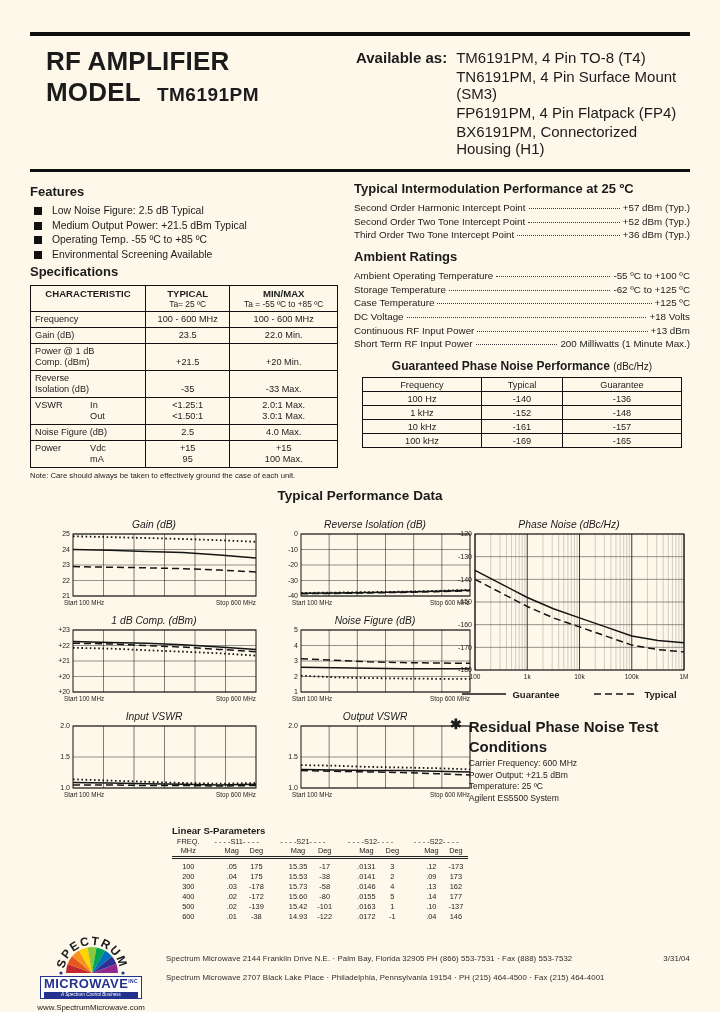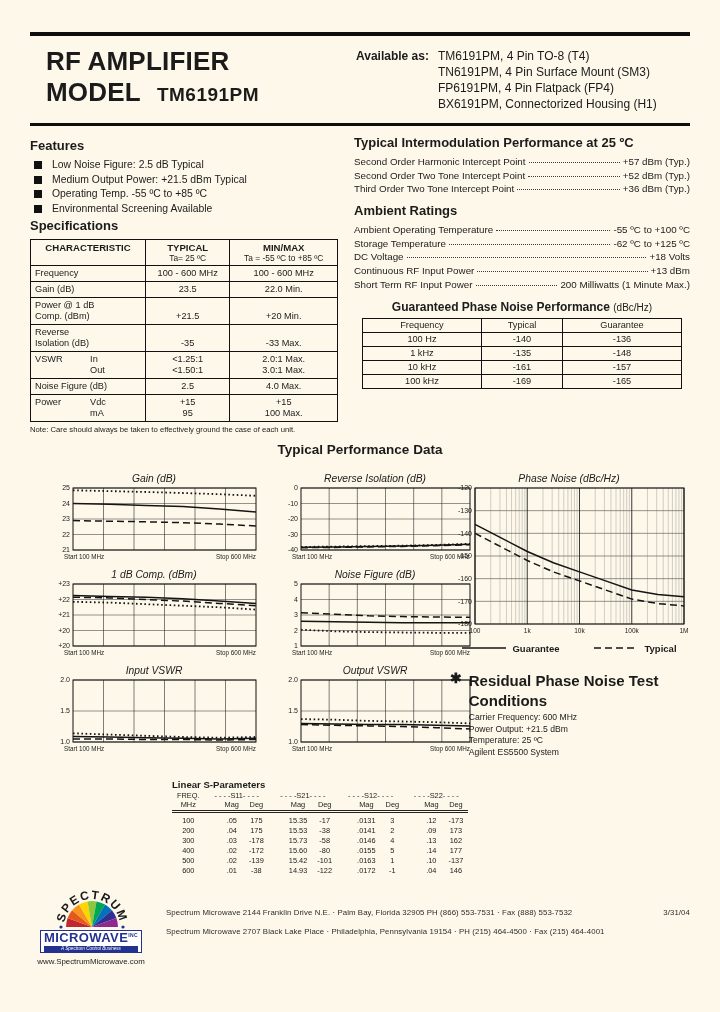--- a/index.html
+++ b/index.html
@@ -4,21 +4,21 @@
 <style>
   html,body{margin:0;padding:0;background:#fdf8ea;}
   body{width:720px;height:1012px;overflow:hidden;font-family:"Liberation Sans",sans-serif;color:#1b1b1b;}
   .page{padding:0 30px;position:relative;height:1012px;box-sizing:border-box;}
   .rule{height:3.5px;background:#0e0e0e;}
   .rule.top{margin-top:32px;}
   
   .hdr{display:flex;justify-content:space-between;padding:10px 4px 10px 16px;}
   .t1,.t2{font-size:26px;font-weight:800;line-height:1.22;letter-spacing:.2px;}
   .model{font-size:19px;margin-left:16px;letter-spacing:.5px;}
-  .avail{display:flex;gap:9px;font-size:12px;padding-top:3px;width:330px;}
+  .avail{display:flex;gap:9px;font-size:15px;padding-top:3px;width:330px;}
   .avail .b{font-weight:bold;white-space:nowrap;}
   .avail-lines div{margin-bottom:2px;}
   
   .cols{display:flex;gap:16px;margin-top:9px;}
   .col-l{width:308px;flex:none;}
   .col-r{flex:1;min-width:0;}
   h3.sec{font-size:13px;margin:3px 0 6px;}
   ul.features{list-style:none;margin:0 0 4px;padding:0;font-size:10.4px;}
   ul.features li{display:flex;gap:10px;margin:3.5px 0 3.5px 4px;align-items:flex-start;}
   .sq{width:8px;height:8px;background:#111;margin-top:2px;flex:none;}
@@ -271,20 +271,25 @@
             <span class="lbl">Ambient Operating Temperature</span>
             <span class="leader"></span>
             <span class="val">-55 ºC to +100 ºC</span>
           </div>
           <div class="leader-row">
             <span class="lbl">Storage Temperature</span>
             <span class="leader"></span>
             <span class="val">-62 ºC to +125 ºC</span>
           </div>
           <div class="leader-row">
+            <span class="lbl">Case Temperature</span>
+            <span class="leader"></span>
+            <span class="val">+125 ºC</span>
+          </div>
+          <div class="leader-row">
             <span class="lbl">DC Voltage</span>
             <span class="leader"></span>
             <span class="val">+18 Volts</span>
           </div>
           <div class="leader-row">
             <span class="lbl">Continuous RF Input Power</span>
             <span class="leader"></span>
             <span class="val">+13 dBm</span>
           </div>
           <div class="leader-row">
@@ -306,21 +311,21 @@
             </tr>
           </thead>
           <tbody>
             <tr>
               <td>100 Hz</td>
               <td>-140</td>
               <td>-136</td>
             </tr>
             <tr>
               <td>1 kHz</td>
-              <td>-135</td>
+              <td>-152</td>
               <td>-148</td>
             </tr>
             <tr>
               <td>10 kHz</td>
               <td>-161</td>
               <td>-157</td>
             </tr>
             <tr>
               <td>100 kHz</td>
               <td>-169</td>

